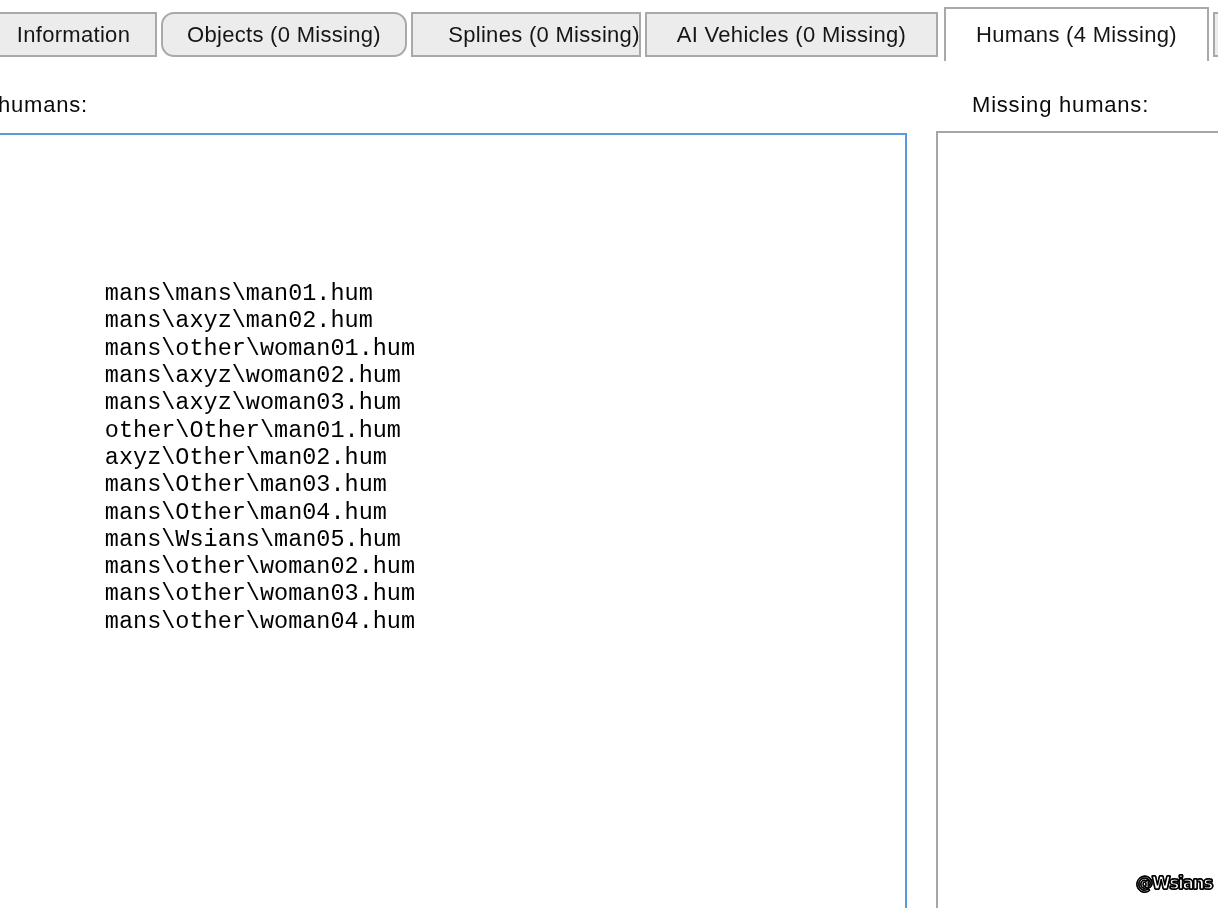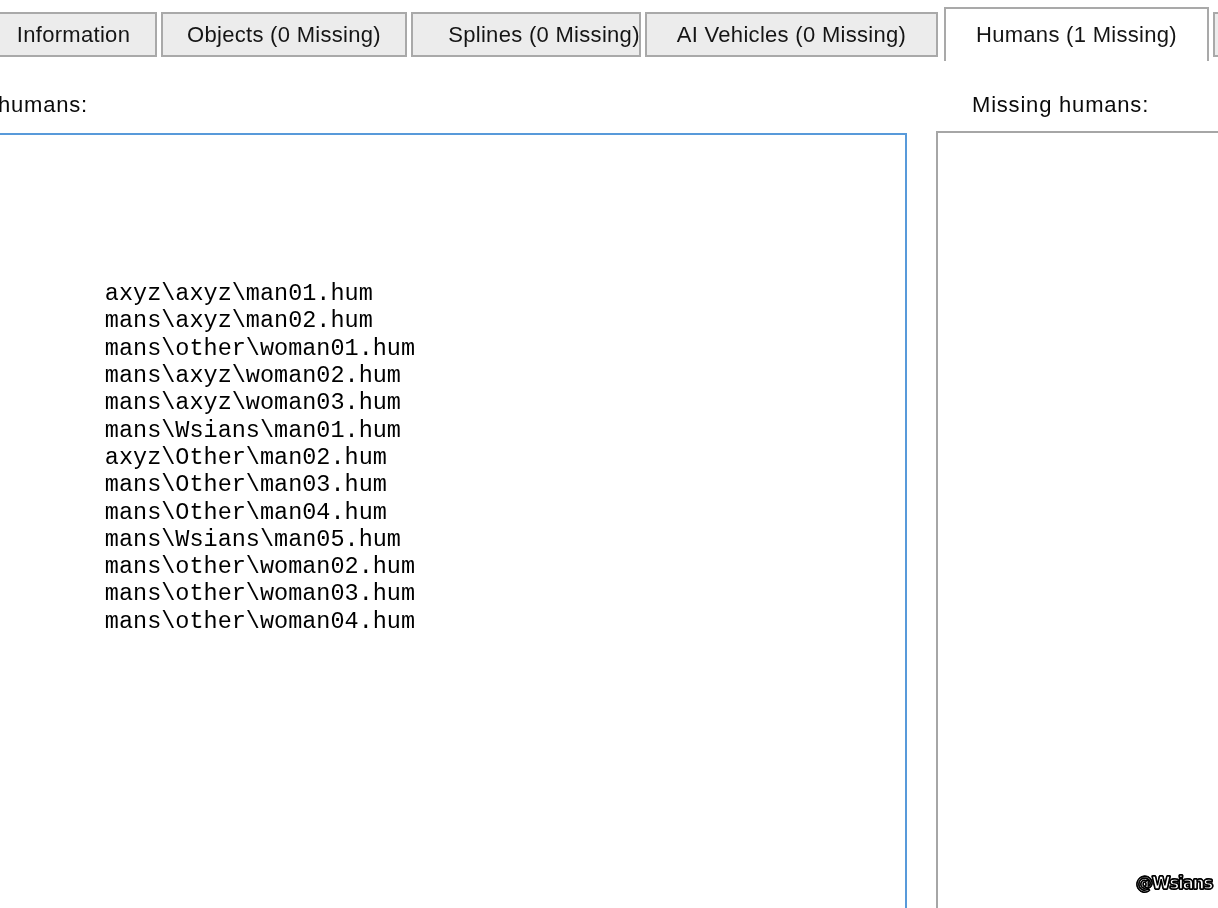--- a/index.html
+++ b/index.html
@@ -19,21 +19,21 @@
     box-sizing:border-box;
     height:45px;margin-bottom:4px;margin-right:4px;
     background:#ececec;
     border:2px solid #a9a9a9;
     display:flex;align-items:center;justify-content:center;
     font-size:22px;letter-spacing:.3px;color:#151515;
     white-space:nowrap;overflow:hidden;
     cursor:default;
   }
   .tabbar div.tab:nth-of-type(1){width:167px;margin-left:-10px;}
-  .tabbar div.tab:nth-of-type(2){width:246px;}
+  .tabbar div.tab:nth-of-type(2){width:246px;border-radius:13px;}
   .tabbar div.tab:nth-of-type(3){width:230px;padding-left:36px;}
   .tabbar div.tab:nth-of-type(4){width:293px;}
   .tabbar div.tab:nth-of-type(5){width:265px;margin-left:2px;}
   .tab.selected{
     height:54px;margin-bottom:0;
     background:#ffffff;border-bottom:none;
     z-index:2;
   }
   .tab-partial{
     position:absolute;left:1213px;top:12px;width:14px;height:45px;
@@ -95,41 +95,41 @@
     <div class="tab">
       <span>Objects (0 Missing)</span>
     </div>
     <div class="tab">
       <span>Splines (0 Missing)</span>
     </div>
     <div class="tab">
       <span>AI Vehicles (0 Missing)</span>
     </div>
     <div class="tab selected">
-      <span>Humans (1 Missing)</span>
+      <span>Humans (4 Missing)</span>
     </div>
   </div>
 <div class="tab-partial"></div>
 
 <div class="panel-label found">humans:</div>
 <div class="listbox found">
   <div class="list">
     
   <div class="row">
-        <span>axyz\axyz\man01.hum</span>
+        <span>mans\mans\man01.hum</span>
       </div><div class="row">
         <span>mans\axyz\man02.hum</span>
       </div><div class="row">
         <span>mans\other\woman01.hum</span>
       </div><div class="row">
         <span>mans\axyz\woman02.hum</span>
       </div><div class="row">
         <span>mans\axyz\woman03.hum</span>
       </div><div class="row">
-        <span>mans\Wsians\man01.hum</span>
+        <span>other\Other\man01.hum</span>
       </div><div class="row">
         <span>axyz\Other\man02.hum</span>
       </div><div class="row">
         <span>mans\Other\man03.hum</span>
       </div><div class="row">
         <span>mans\Other\man04.hum</span>
       </div><div class="row">
         <span>mans\Wsians\man05.hum</span>
       </div><div class="row">
         <span>mans\other\woman02.hum</span>

